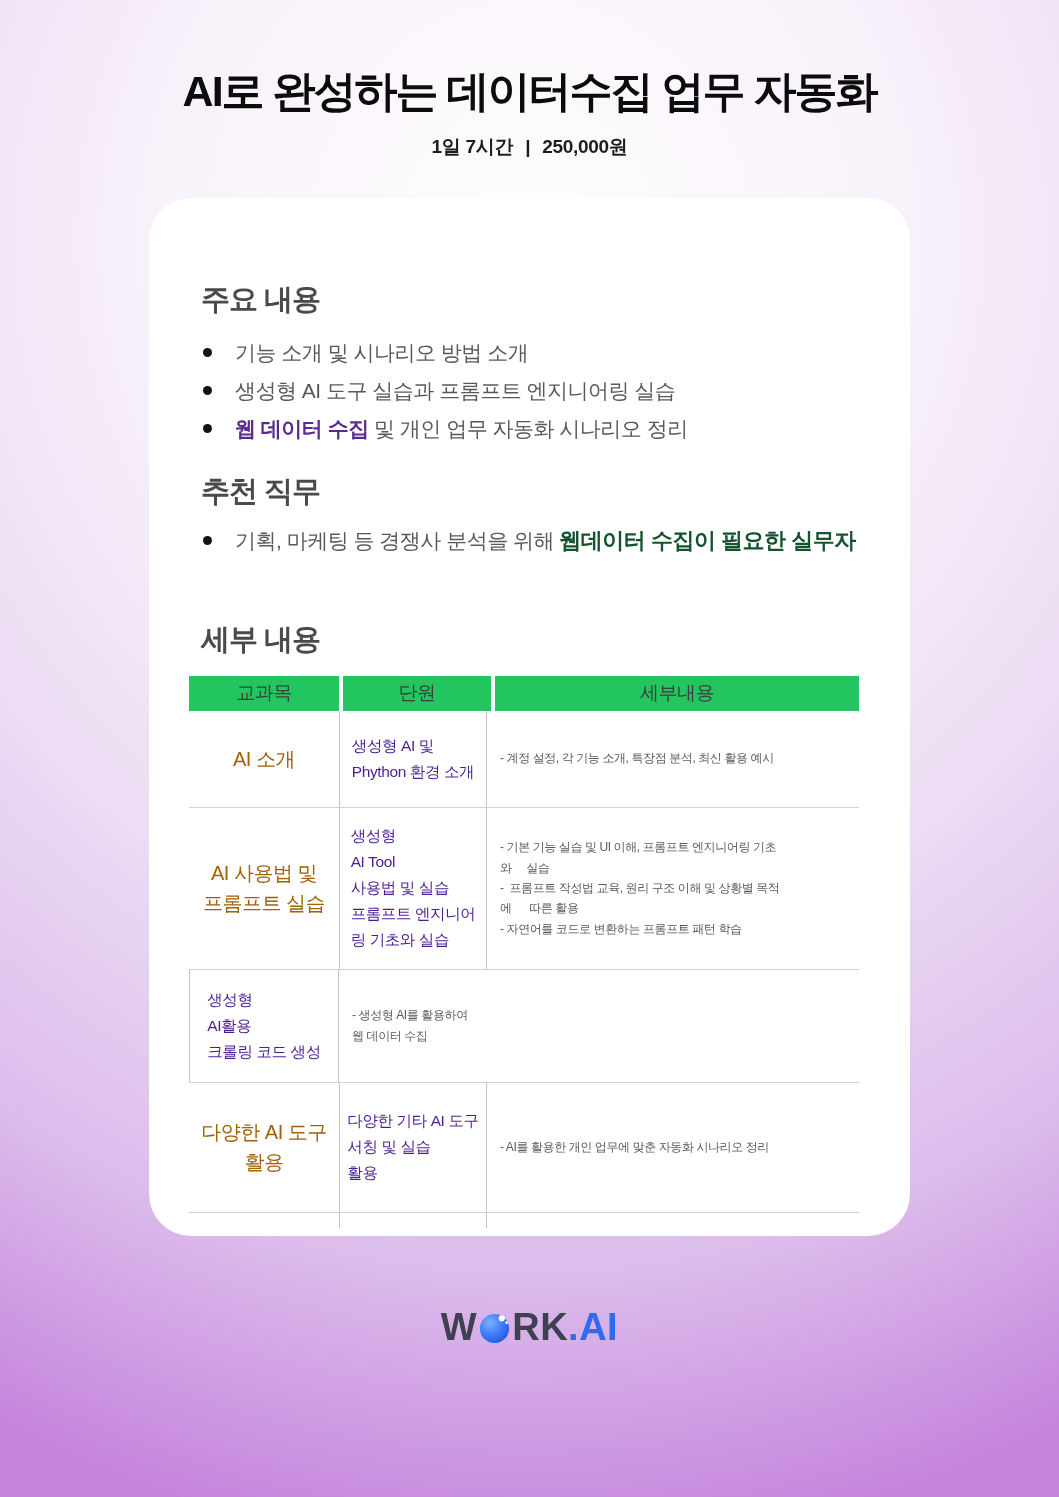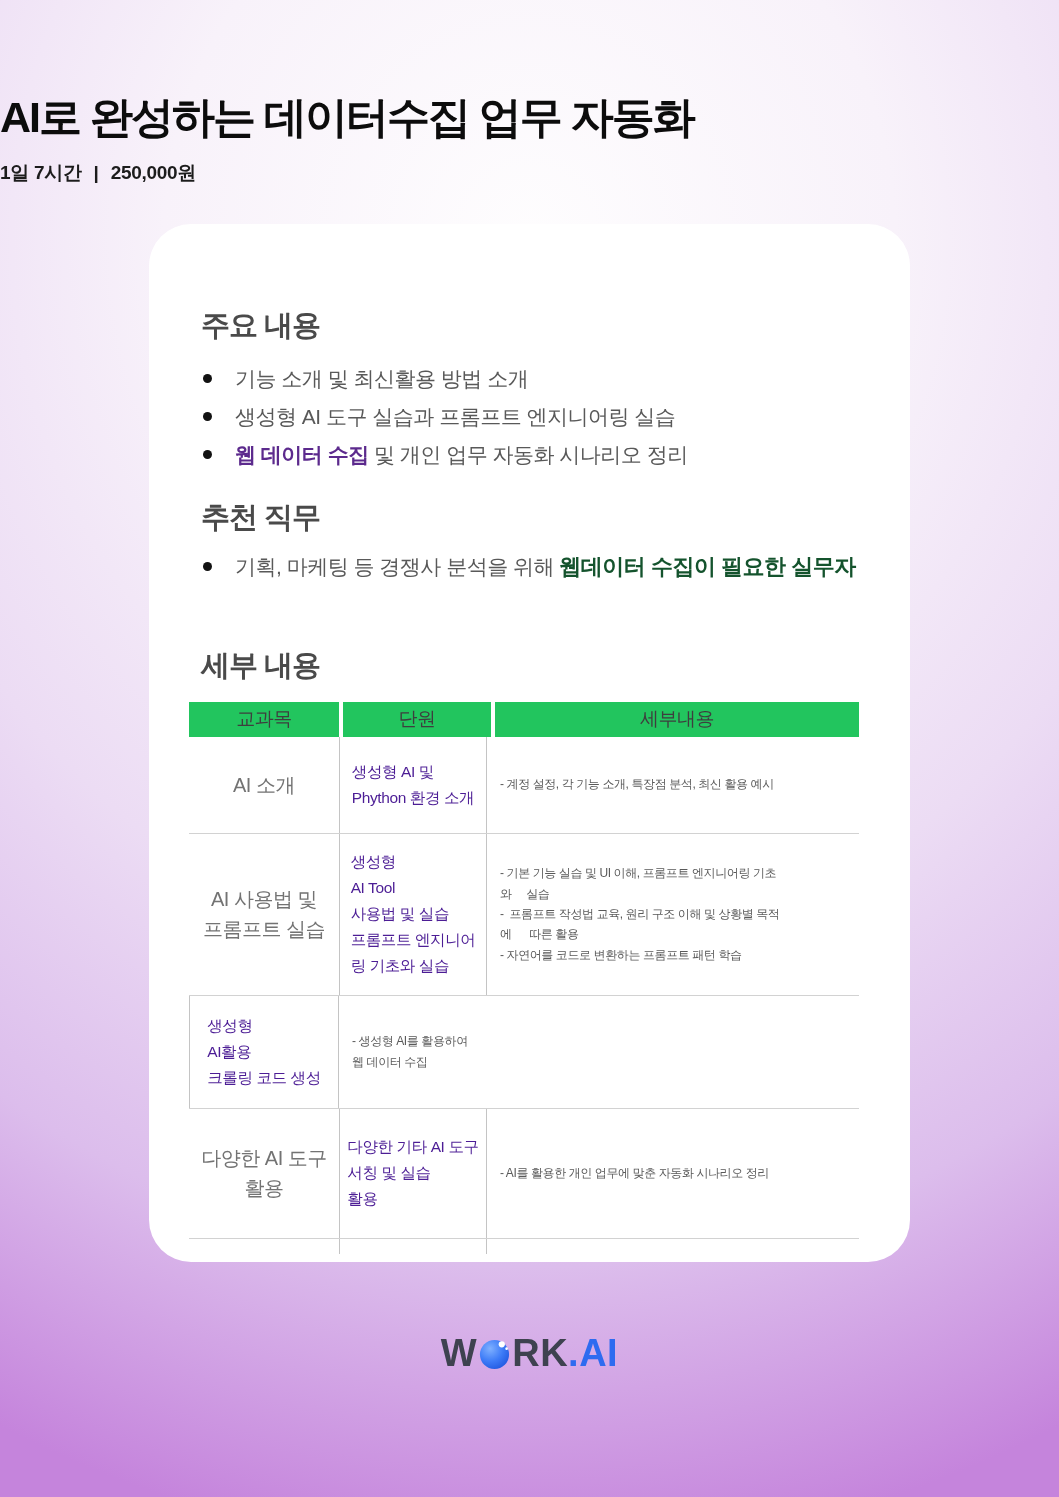--- a/index.html
+++ b/index.html
@@ -14,21 +14,21 @@
     background:
       radial-gradient(115% 88% at 50% 16%,
         #fefdfe 0%,
         #f8f2fa 30%,
         #ecdcf4 55%,
         #dcbdec 78%,
         #c584dc 100%);
   }
 
   
-  .header { padding-top:92px; }
+  .header { padding-top:66px; text-align:center; }
   .main-title {
     font-size:43px; font-weight:900; color:#0c0c0c;
     letter-spacing:-2px; line-height:1.2;
   }
   .subtitle {
     margin-top:16px; font-size:19px; font-weight:700; color:#1c1c1c;
     letter-spacing:-0.3px;
   }
   .subtitle .sep { margin:0 7px; font-weight:700; }
 
@@ -76,21 +76,21 @@
   }
   .trow { display:grid; grid-template-columns:150px 148px 1fr; }
   .trow.sep { border-top:1px solid #d2d2d2; }
   .r1 { min-height:96px; }
   .r2 { min-height:162px; }
   .r3 { min-height:113px; }
   .r4 { min-height:130px; }
   .td { display:flex; align-items:center; }
   .td.subject {
     justify-content:center; text-align:center;
-    font-size:20px; color:#737373; font-weight:500;
+    font-size:20px; color:#a16207; font-weight:500;
     letter-spacing:-0.5px; white-space:pre-line; line-height:1.5;
   }
   .td.unit {
     justify-content:center; text-align:left;
     border-left:1px solid #c4c4c4; border-right:1px solid #c4c4c4;
     font-size:15.5px; color:#4c1d95; line-height:1.68;
     white-space:pre-line; padding:12px 6px; letter-spacing:-0.4px;
   }
   .td.details {
     font-size:12px; color:#595959; line-height:1.7;
@@ -128,21 +128,21 @@
     </div>
   </div>
 
   <div class="card">
 
     <div class="sec-main">
       <div class="section-heading">주요 내용</div>
       <ul class="bullets">
         <li>
           <span class="dot"></span>
-          <span>기능 소개 및 최신활용 방법 소개</span>
+          <span>기능 소개 및 시나리오 방법 소개</span>
         </li>
         <li>
           <span class="dot"></span>
           <span>생성형 AI 도구 실습과 프롬프트 엔지니어링 실습</span>
         </li>
         <li>
           <span class="dot"></span>
           <span><span class="hl">웹 데이터 수집</span><span> 및 개인 업무 자동화 시나리오 정리</span></span>
         </li>
       </ul>

